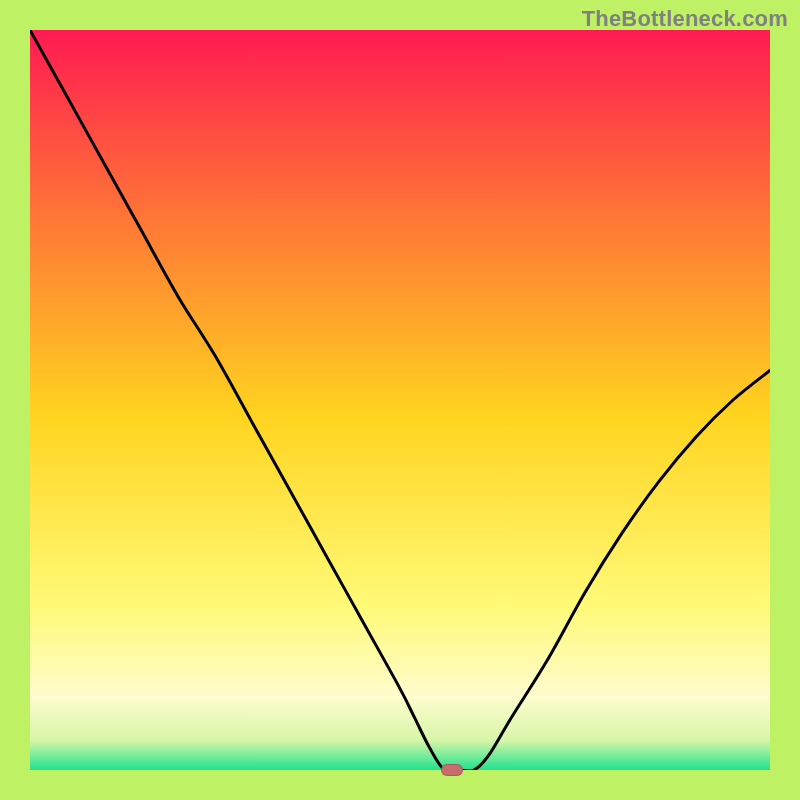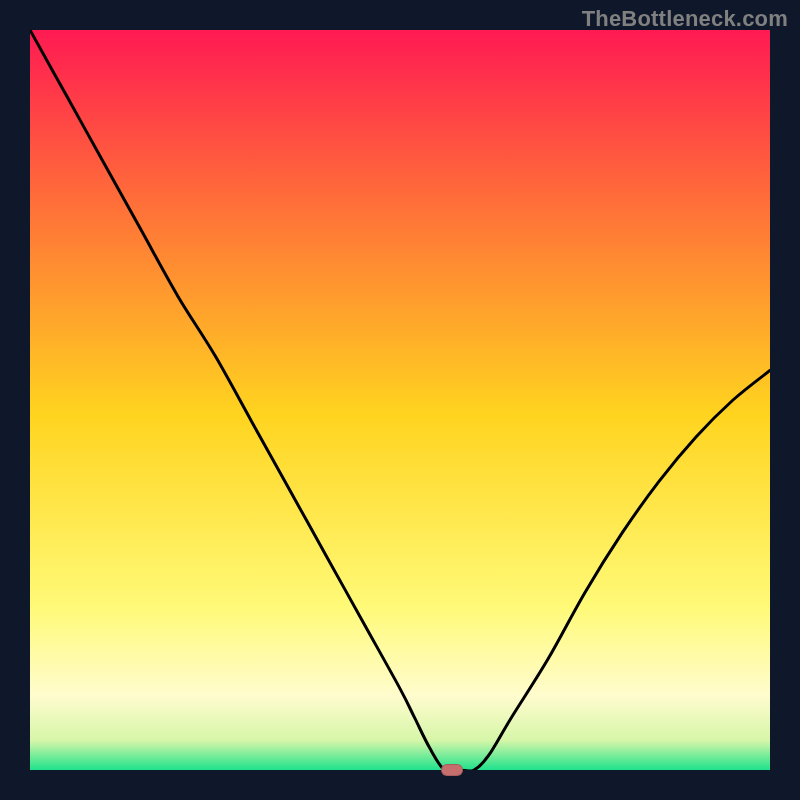--- a/index.html
+++ b/index.html
@@ -8,21 +8,21 @@
     width: 800px;
     height: 800px;
     background: #000;
     overflow: hidden;
     font-family: Arial, Helvetica, sans-serif;
   }
   .stage {
     position: relative;
     width: 800px;
     height: 800px;
-    background: #0f172a;
+    background: #bef264;
   }
   .plot-area {
     position: absolute;
     left: 30px;
     top: 30px;
     width: 740px;
     height: 740px;
   }
   .gradient-bg {
     position: absolute;

